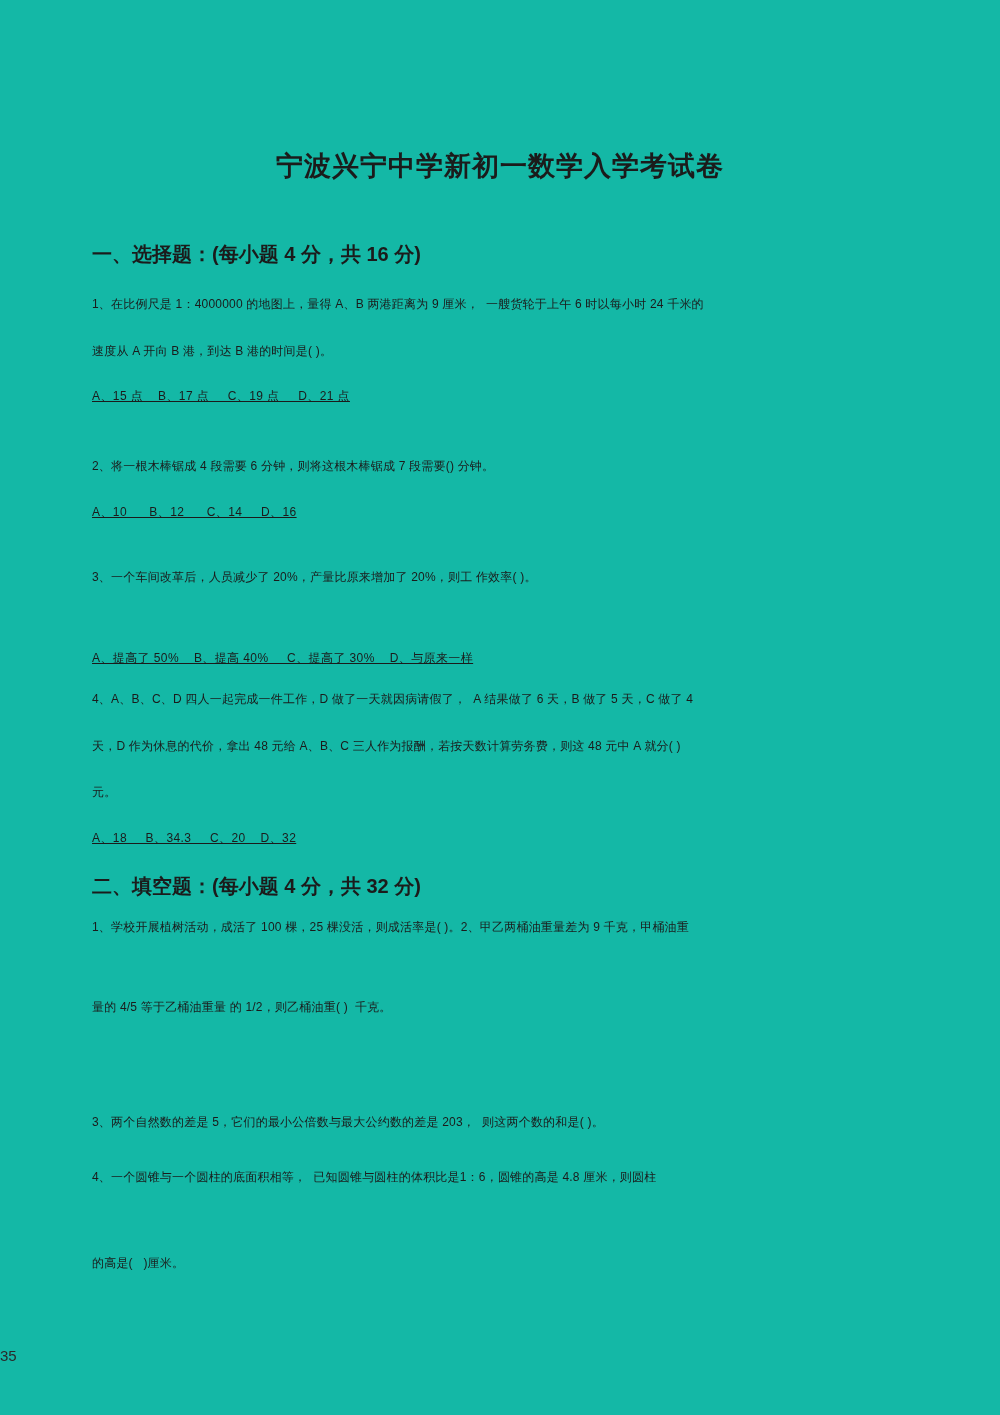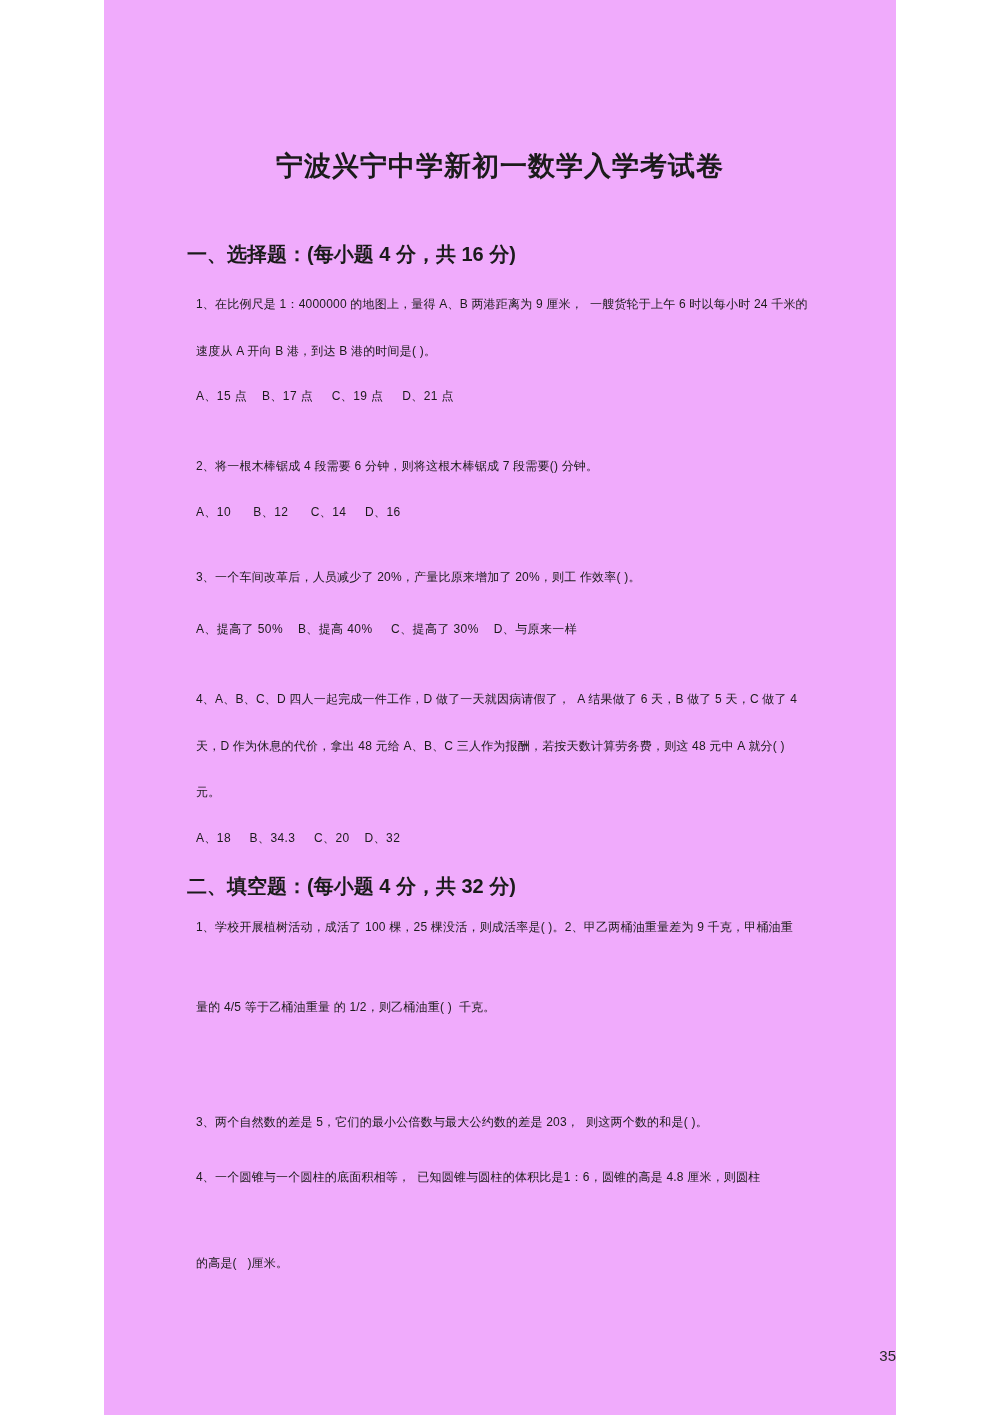--- a/index.html
+++ b/index.html
@@ -2,73 +2,74 @@
 <html><head>
 <meta charset="utf-8">
 <style>
   html, body {
     margin: 0;
     padding: 0;
     background: #ffffff;
   }
   .page {
     position: relative;
-    width: 792px;
+    width: 1000px;
     height: 1415px;
     margin: 0 auto;
-    background: #f0abfc;
+    background: #14b8a6;
     font-family: "Liberation Sans", "DejaVu Sans", sans-serif;
     color: #1b1b1b;
     overflow: hidden;
   }
   .doc-title {
     position: absolute;
     top: 143px;
     left: 0;
     width: 100%;
     height: 46px;
     line-height: 46px;
     text-align: center;
     font-size: 27px;
     font-weight: 700;
     letter-spacing: 1px;
     white-space: pre;
   }
   .section-heading {
     position: absolute;
-    left: 83px;
+    left: 92px;
     right: 92px;
     height: 46px;
     line-height: 46px;
     font-size: 20px;
     font-weight: 700;
     white-space: pre;
   }
   .line {
     position: absolute;
     left: 92px;
     right: 60px;
     height: 46px;
     line-height: 46px;
     font-size: 12px;
     font-weight: 400;
     white-space: pre;
     letter-spacing: 0.2px;
   }
   .options {
     letter-spacing: 0.4px;
+    text-decoration: underline;
   }
   .page-number {
     position: absolute;
     top: 1333px;
     left: 0;
     width: 100%;
     height: 46px;
     line-height: 46px;
-    text-align: right;
+    text-align: left;
     font-size: 15px;
     color: #2a2a2a;
   }
 </style>
 </head>
 <body>
 
 <div class="page">
 
   <div class="doc-title">宁波兴宁中学新初一数学入学考试卷</div>
@@ -82,21 +83,21 @@
       <div class="line options" style="top:373px">A、15 点    B、17 点     C、19 点     D、21 点</div>
     </div>
 
     <div>
       <div class="line" style="top:443px">2、将一根木棒锯成 4 段需要 6 分钟，则将这根木棒锯成 7 段需要() 分钟。</div>
       <div class="line options" style="top:489px">A、10      B、12      C、14     D、16</div>
     </div>
 
     <div>
       <div class="line" style="top:554px">3、一个车间改革后，人员减少了 20%，产量比原来增加了 20%，则工 作效率( )。</div>
-      <div class="line options" style="top:606px">A、提高了 50%    B、提高 40%     C、提高了 30%    D、与原来一样</div>
+      <div class="line options" style="top:635px">A、提高了 50%    B、提高 40%     C、提高了 30%    D、与原来一样</div>
     </div>
 
     <div>
       <div class="line" style="top:676px">4、A、B、C、D 四人一起完成一件工作，D 做了一天就因病请假了，  A 结果做了 6 天，B 做了 5 天，C 做了 4</div>
       <div class="line" style="top:723px">天，D 作为休息的代价，拿出 48 元给 A、B、C 三人作为报酬，若按天数计算劳务费，则这 48 元中 A 就分( )</div>
       <div class="line" style="top:769px">元。</div>
       <div class="line options" style="top:815px">A、18     B、34.3     C、20    D、32</div>
     </div>
   </div>
 

